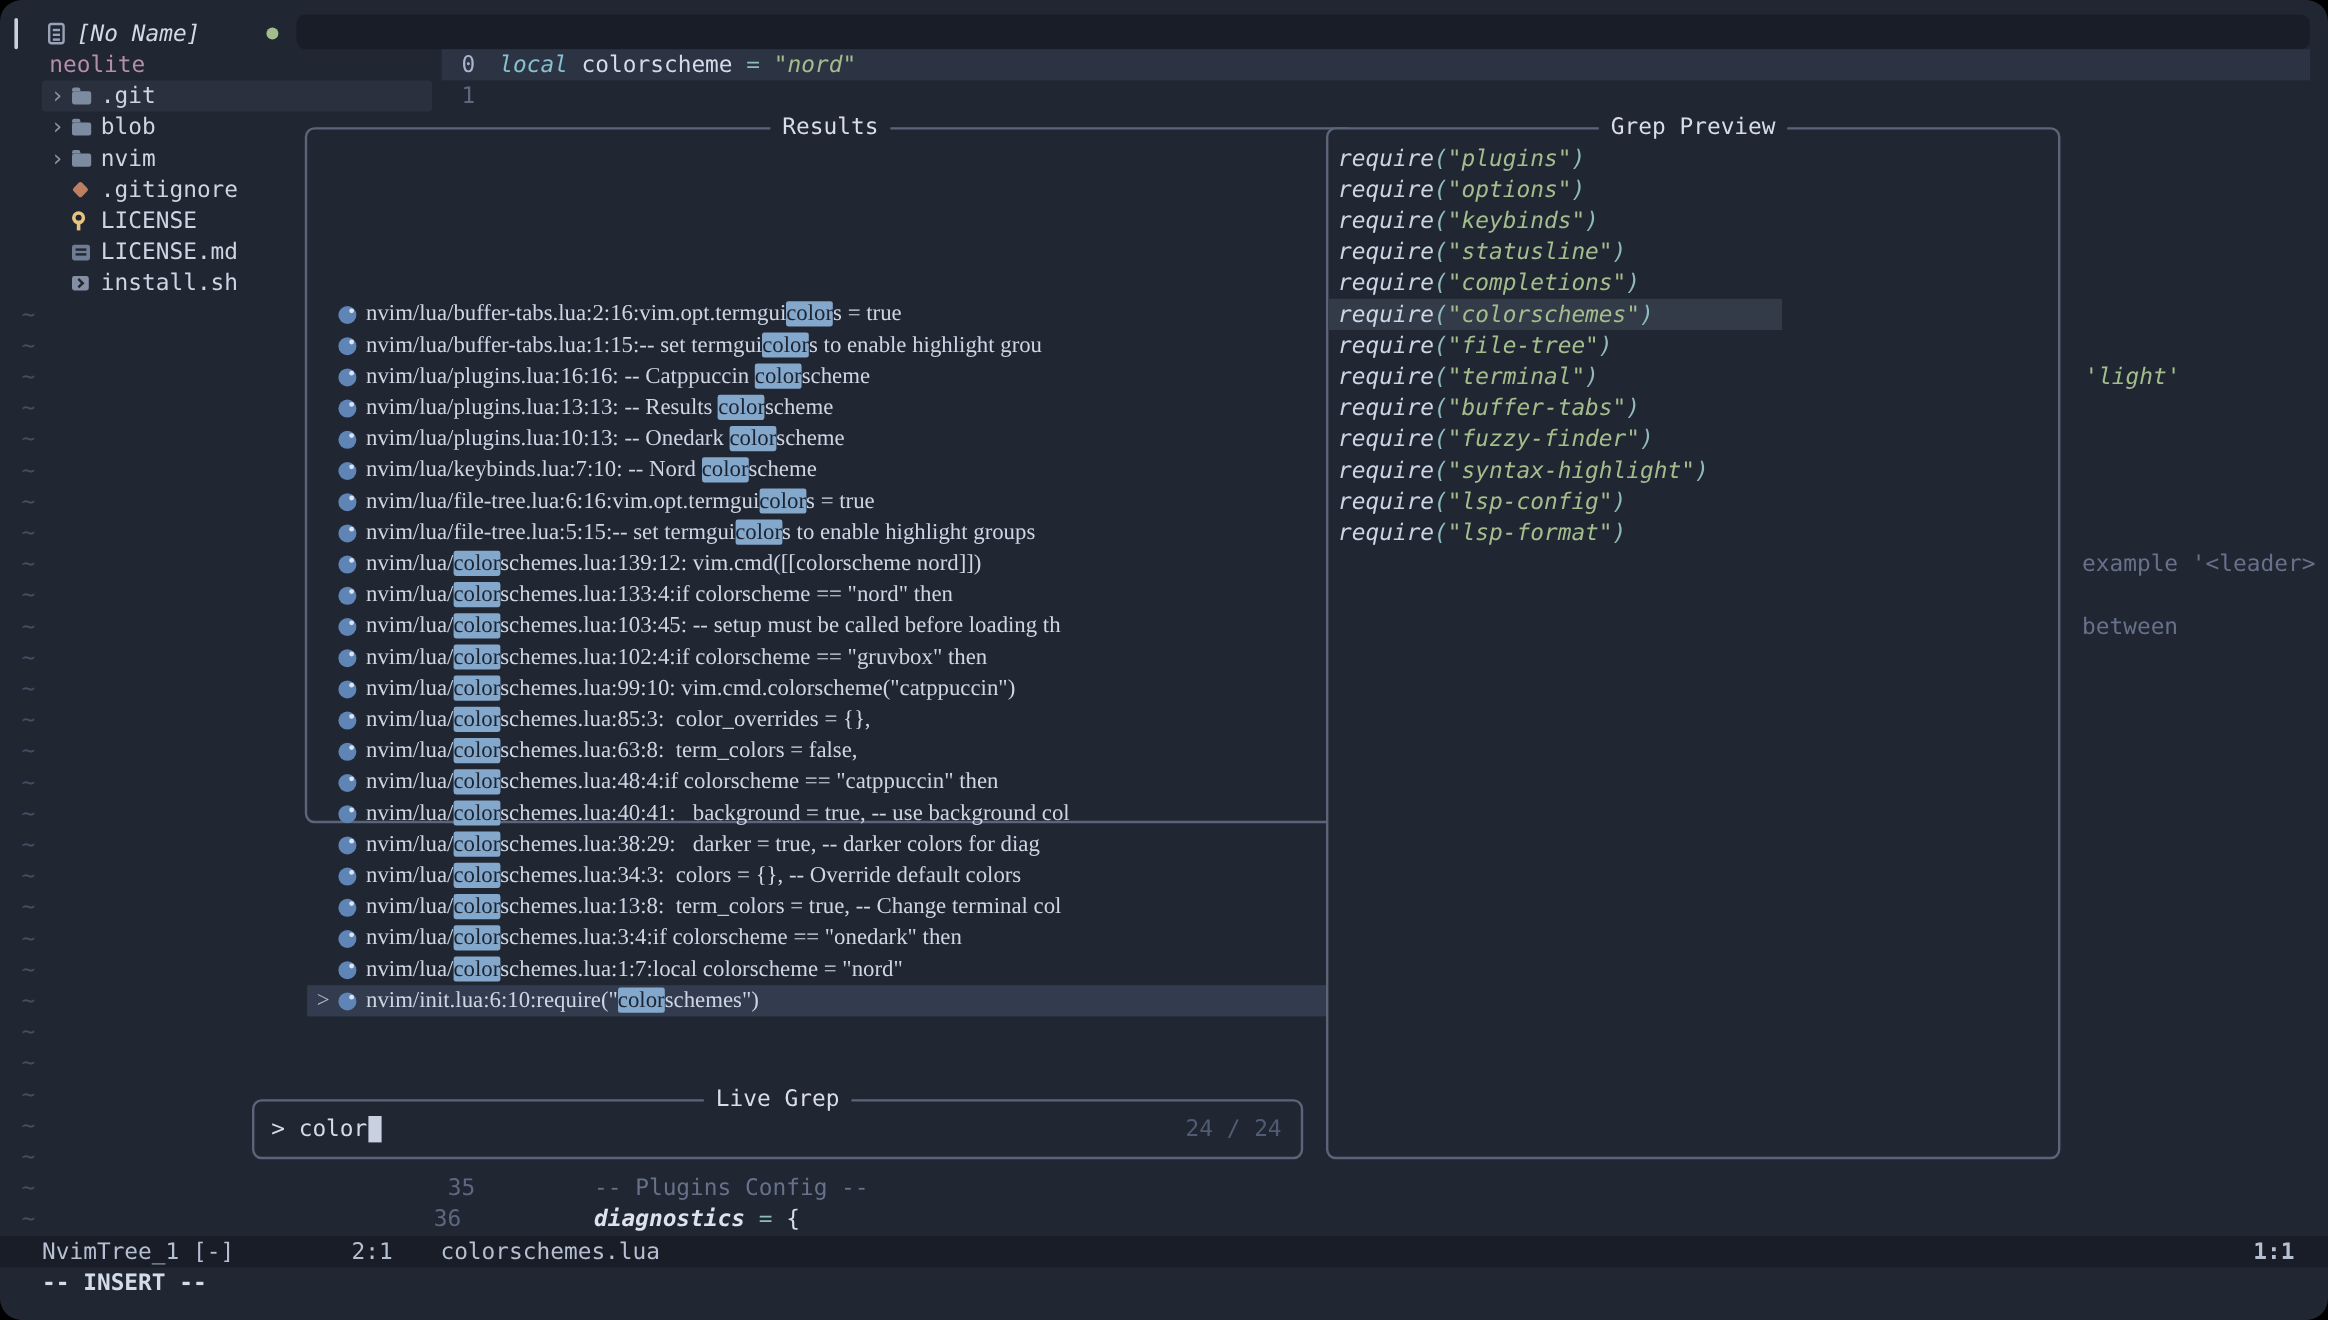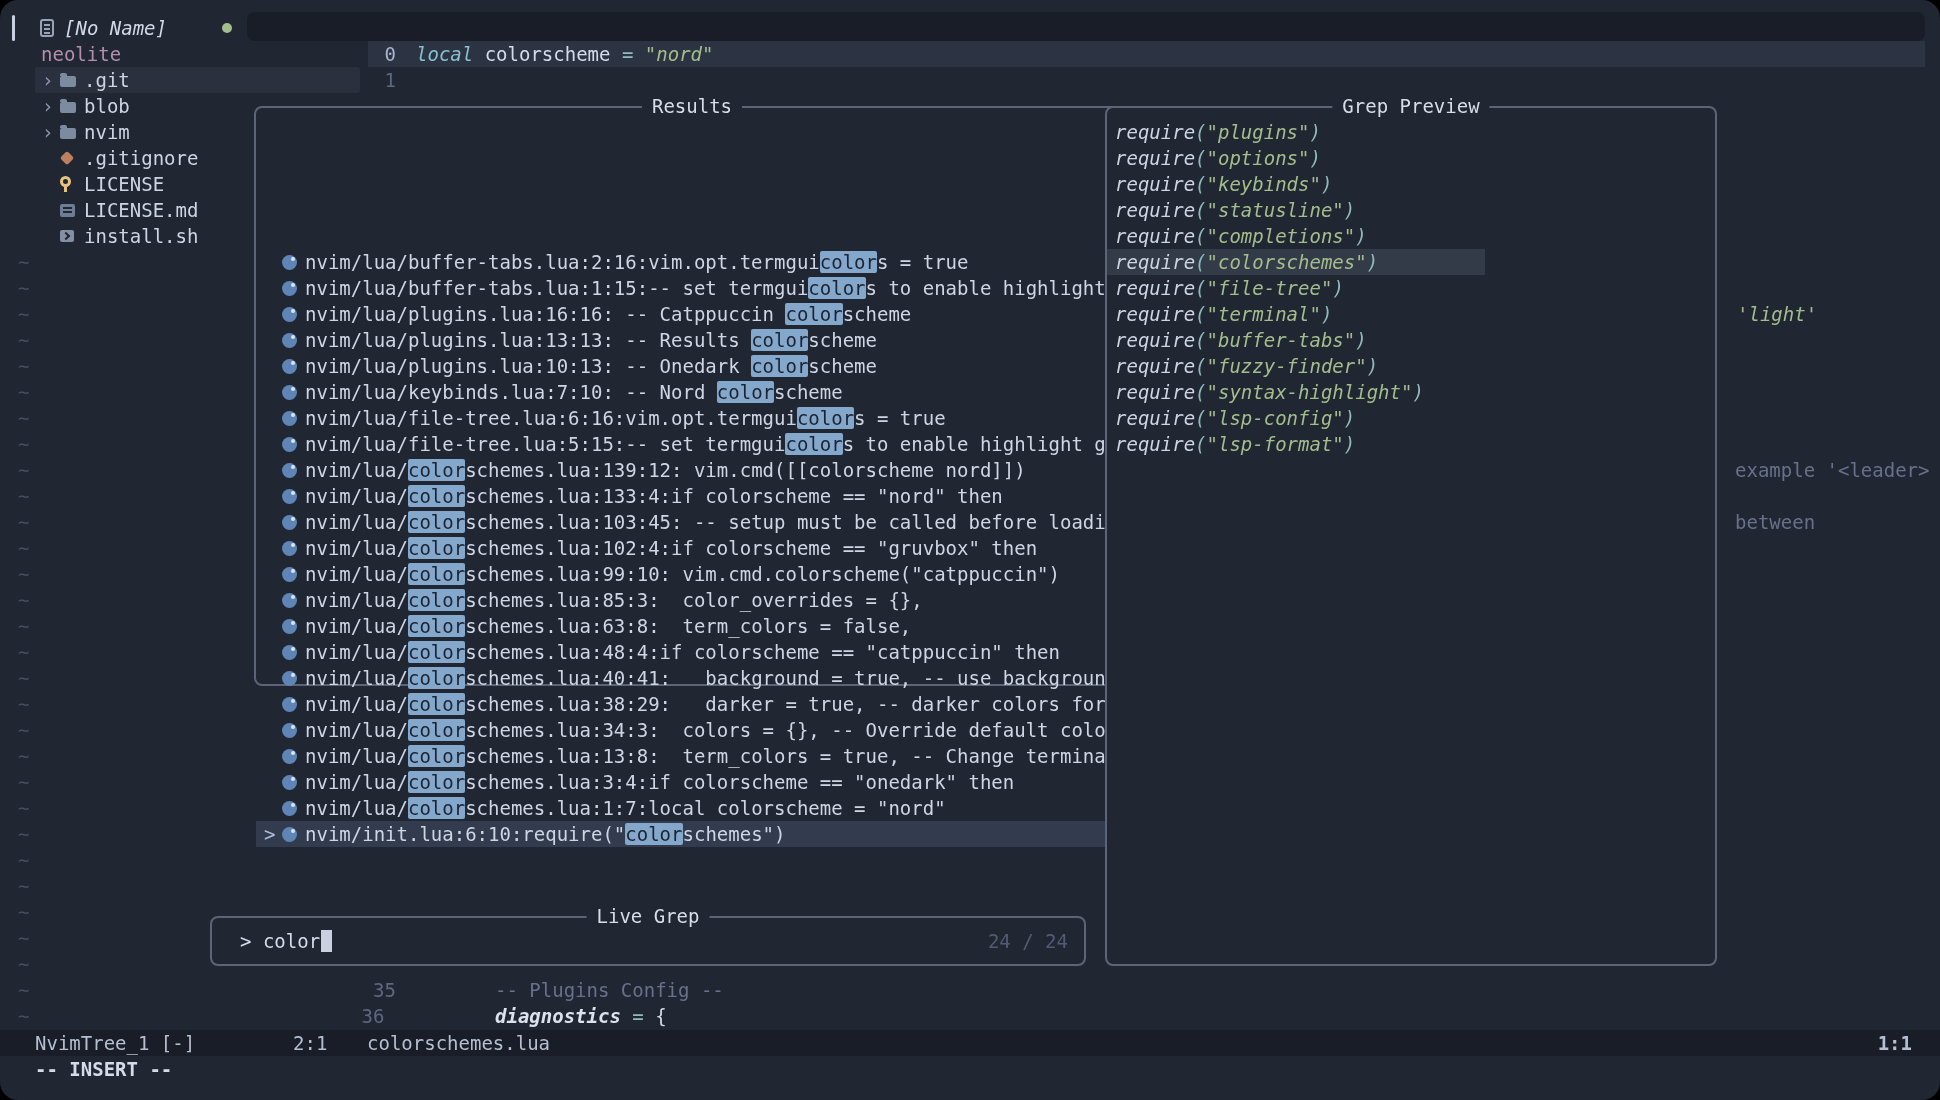--- a/index.html
+++ b/index.html
@@ -62,30 +62,30 @@
   .f1 { left:1737px; top:301px; }
   .f2 { left:1735px; top:457px; }
   .f3 { left:1735px; top:509px; }
 
   
   .float { position:absolute; background:#212633; border:2px solid #5c6578; border-radius:8px; }
   .float-title { position:absolute; top:-15px; left:50%; transform:translateX(-50%); background:#212633;
                  padding:0 10px; white-space:nowrap; color:#d8dee9; }
 
   .results { left:210px; top:106px; width:876px; height:580px;margin-left:44px; }
-  .results-list { position:absolute; left:0; right:16px; top:141px; }
+  .results-list { position:absolute; left:0; right:16px; top:141px;font-family:Liberation Serif, serif; }
   .result-row { display:flex; align-items:center; height:26px; padding-left:8px; overflow:hidden; }
   .result-row.selected { background:#333c4e; }
   .result-caret { flex:0 0 18px; width:18px; color:#aebfdb; white-space:pre; }
   .ricon { flex:0 0 15px; width:15px; height:15px; border-radius:50%; background:#5e85b5; position:relative; margin-right:8px; }
   .ricon::after { content:""; position:absolute; width:4px; height:4px; border-radius:50%; background:#dbe4f2; top:2px; right:2px; }
   .rtext { flex:1 1 auto; min-width:0; overflow:hidden; white-space:pre; color:#ced6e4; }
   .match { background:#84a7cc; color:#1d2431; border-radius:2px; }
 
-  .promptwin { left:210px; top:916px; width:876px; height:50px; display:flex; align-items:center; padding:0 28px; }
+  .promptwin { left:210px; top:916px; width:876px; height:50px; display:flex; align-items:center; padding:0 14px; }
   .prompt-prefix, .prompt-query { white-space:pre; color:#d5dce9; }
   .prompt-cursor { display:inline-block; width:11px; height:22px; background:#c9d1e0; margin-left:1px; }
   .prompt-counter { position:absolute; right:16px; color:#515c74; }
 
   .preview { left:1105px; top:106px; width:612px; height:860px; }
   .preview-list { padding-top:11px; }
   .preview-row { height:26px; padding-left:8px; white-space:pre; font-style:italic; }
   .preview-row.selected { background:#333a48; width:378px; }
   .preview-row .fn { color:#ccd5e3; }
   .preview-row .paren { color:#8fbcbb; }

